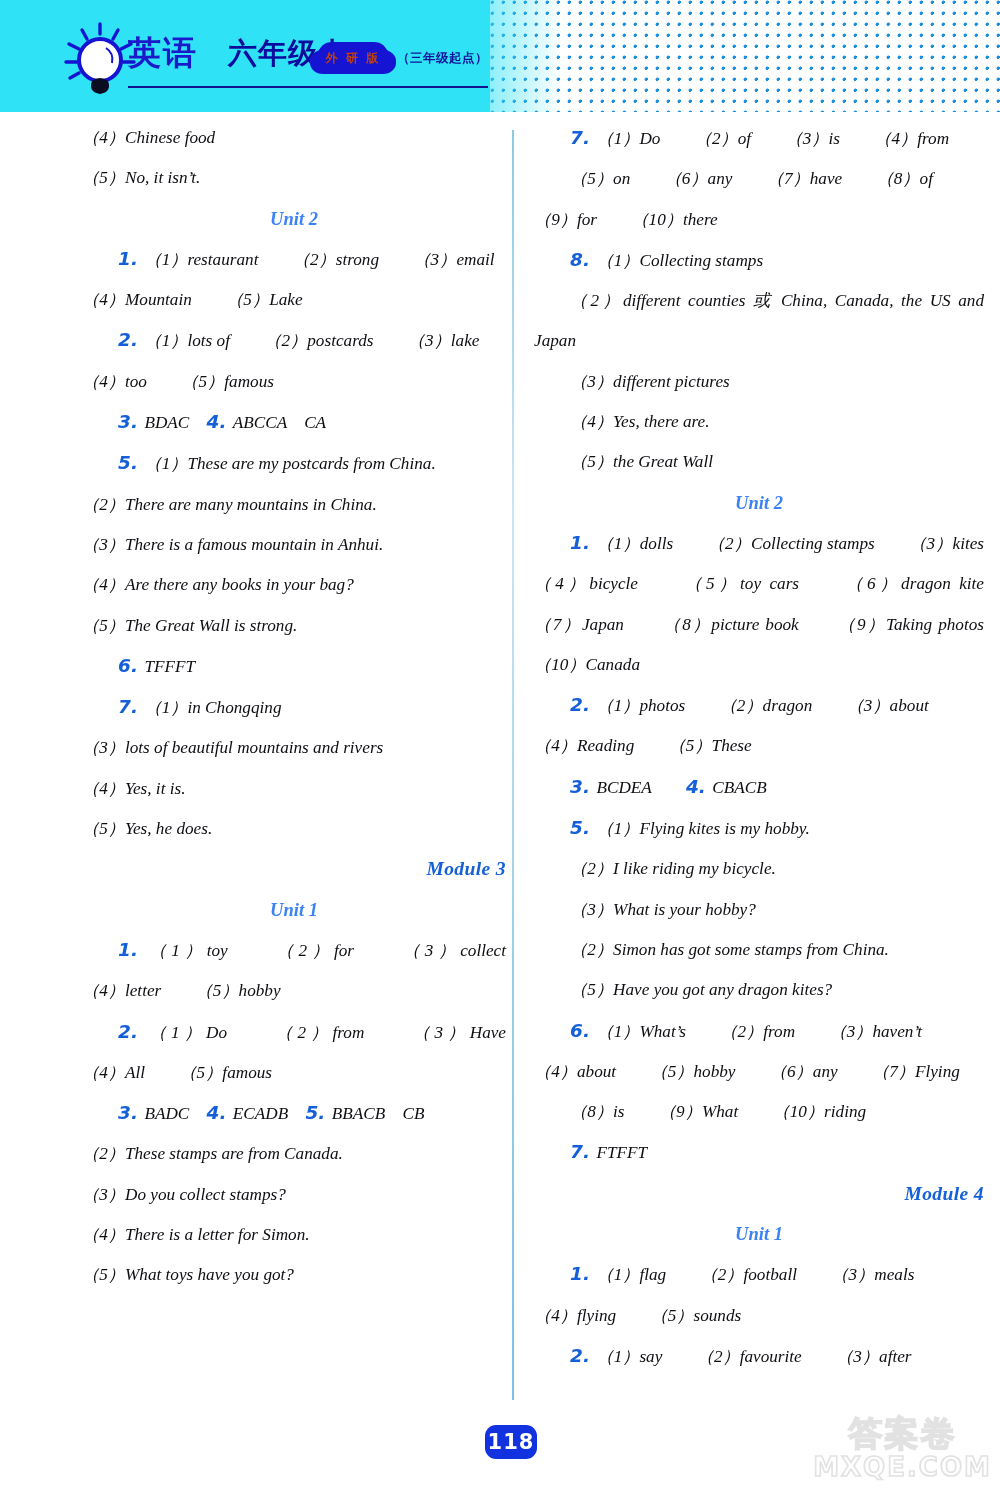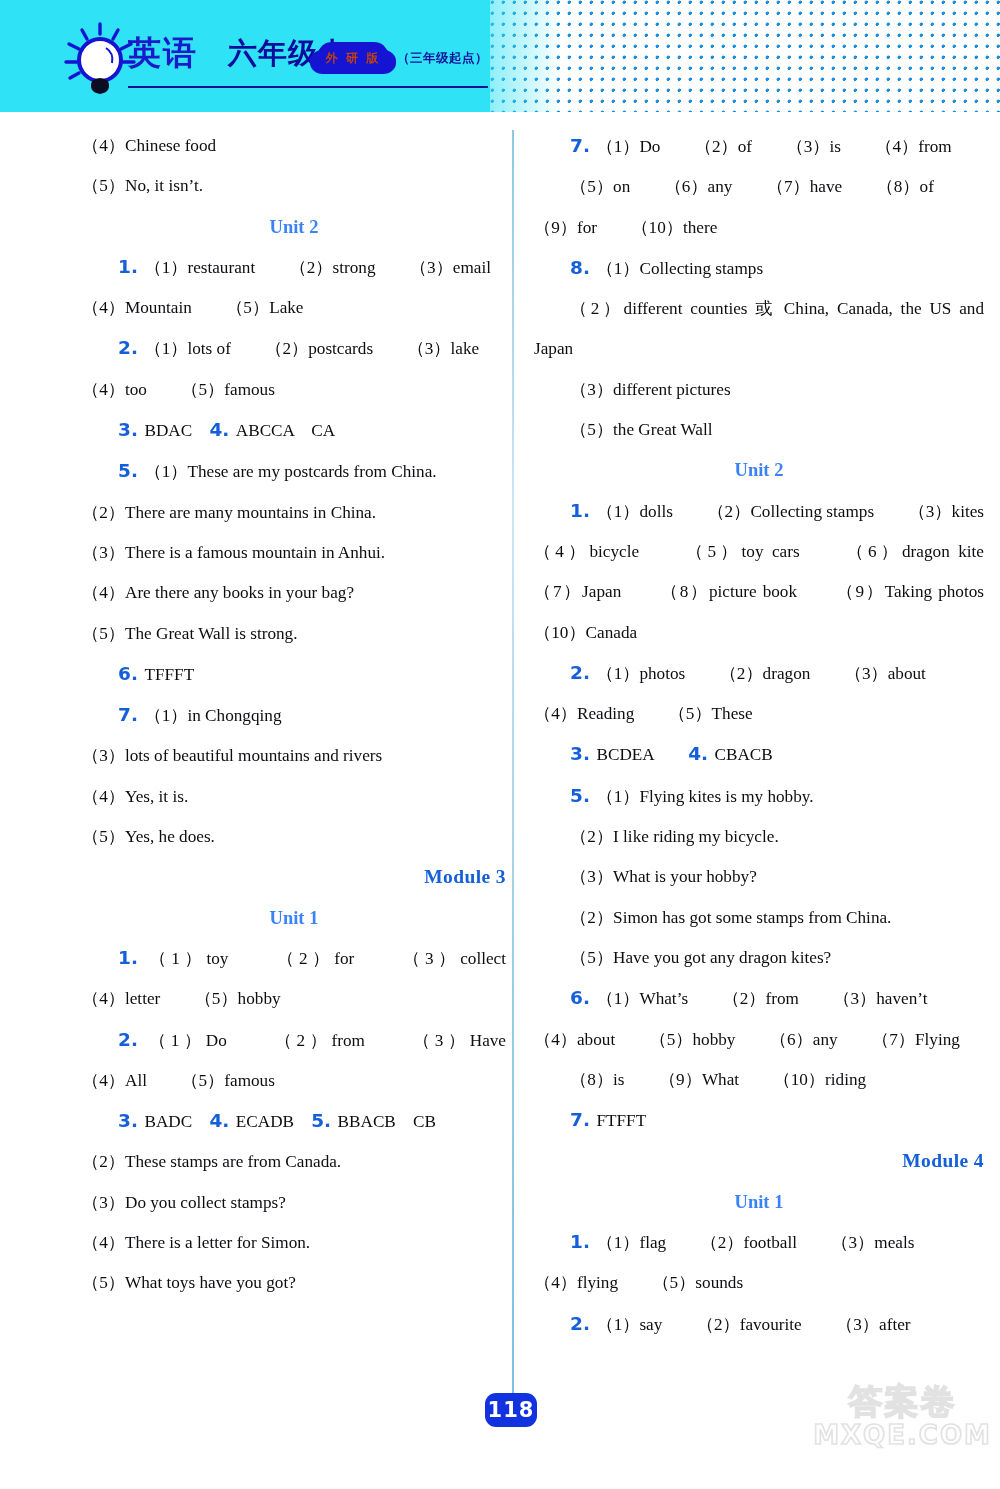--- a/index.html
+++ b/index.html
@@ -123,24 +123,25 @@
     width: 2px;
     height: 1270px;
     background: linear-gradient(to bottom,
       rgba(120,190,225,0.85) 0%,
       rgba(160,210,235,0.55) 30%,
       rgba(120,190,225,0.75) 65%,
       rgba(110,185,225,0.9) 100%);
   }
   .col {
     position: absolute;
-    top: 8px;
+    top: 0;
     font-size: 17.2px;
     line-height: 40.3px;
     color: #0d0d12;
+    font-style: italic;
   }
   .col-left  { left: 82px;  width: 424px; }
   .col-right { left: 534px; width: 450px; }
 
   .ans {
     margin: 0;
     text-indent: 2.1em;
     text-align: justify;
     text-justify: inter-word;
     white-space: normal;
@@ -168,21 +169,21 @@
     text-align: center;
     font-weight: bold;
     font-size: 18.5px;
     color: #3b82f6;
     text-indent: 0;
   }
 
   
   .footer {
     position: absolute;
-    left: 0; top: 1376px;
+    left: 0; top: 1408px;
     width: 1000px; height: 81px;
   }
   .page-badge {
     position: absolute;
     left: 485px; top: 17px;
     width: 52px; height: 34px;
     background: #1232e0;
     border-radius: 11px;
     color: #ffffff;
     font-family: "DejaVu Sans", sans-serif;
@@ -270,20 +271,21 @@
       <p class="ans no-ind"><span>（4）There is a letter for Simon.</span></p>
       <p class="ans no-ind"><span>（5）What toys have you got?</span></p>
     </div>
   <div class="col col-right" id="col-right">
       <p class="ans"><span class="num">7. </span><span>（1）Do　　（2）of　　（3）is　　（4）from</span></p>
       <p class="ans"><span>（5）on　　（6）any　　（7）have　　（8）of</span></p>
       <p class="ans no-ind"><span>（9）for　　（10）there</span></p>
       <p class="ans"><span class="num">8. </span><span>（1）Collecting stamps</span></p>
       <p class="ans"><span>（2）different counties 或 China, Canada, the US and Japan</span></p>
       <p class="ans"><span>（3）different pictures</span></p>
+      <p class="ans"><span>（4）Yes, there are.</span></p>
       <p class="ans"><span>（5）the Great Wall</span></p>
       <p class="heading-unit">Unit 2</p>
       <p class="ans"><span class="num">1. </span><span>（1）dolls　　（2）Collecting stamps　　（3）kites　　（4）bicycle　　（5）toy cars　　（6）dragon kite　　（7）Japan　　（8）picture book　　（9）Taking photos　　（10）Canada</span></p>
       <p class="ans"><span class="num">2. </span><span>（1）photos　　（2）dragon　　（3）about</span></p>
       <p class="ans no-ind"><span>（4）Reading　　（5）These</span></p>
       <p class="ans"><span class="num">3. </span><span>BCDEA　　</span><span class="num">4. </span><span>CBACB</span></p>
       <p class="ans"><span class="num">5. </span><span>（1）Flying kites is my hobby.</span></p>
       <p class="ans"><span>（2）I like riding my bicycle.</span></p>
       <p class="ans"><span>（3）What is your hobby?</span></p>
       <p class="ans"><span>（2）Simon has got some stamps from China.</span></p>

